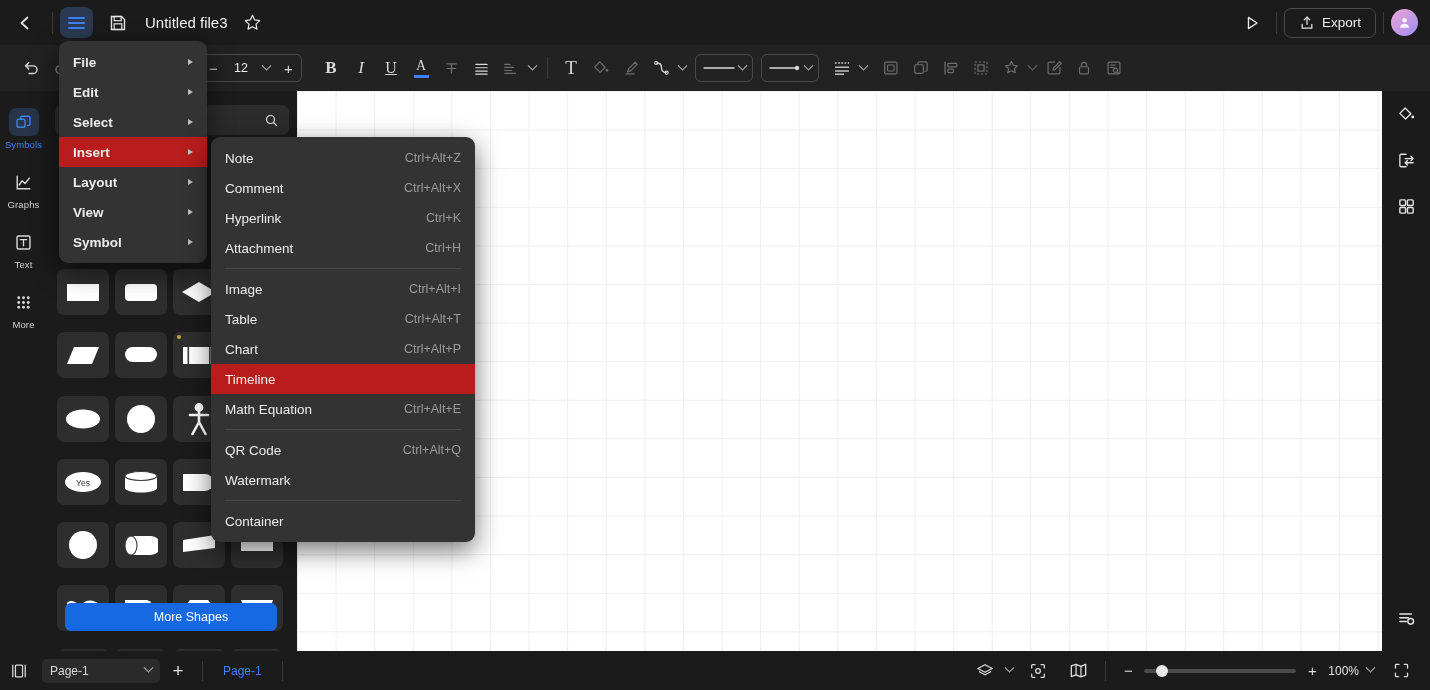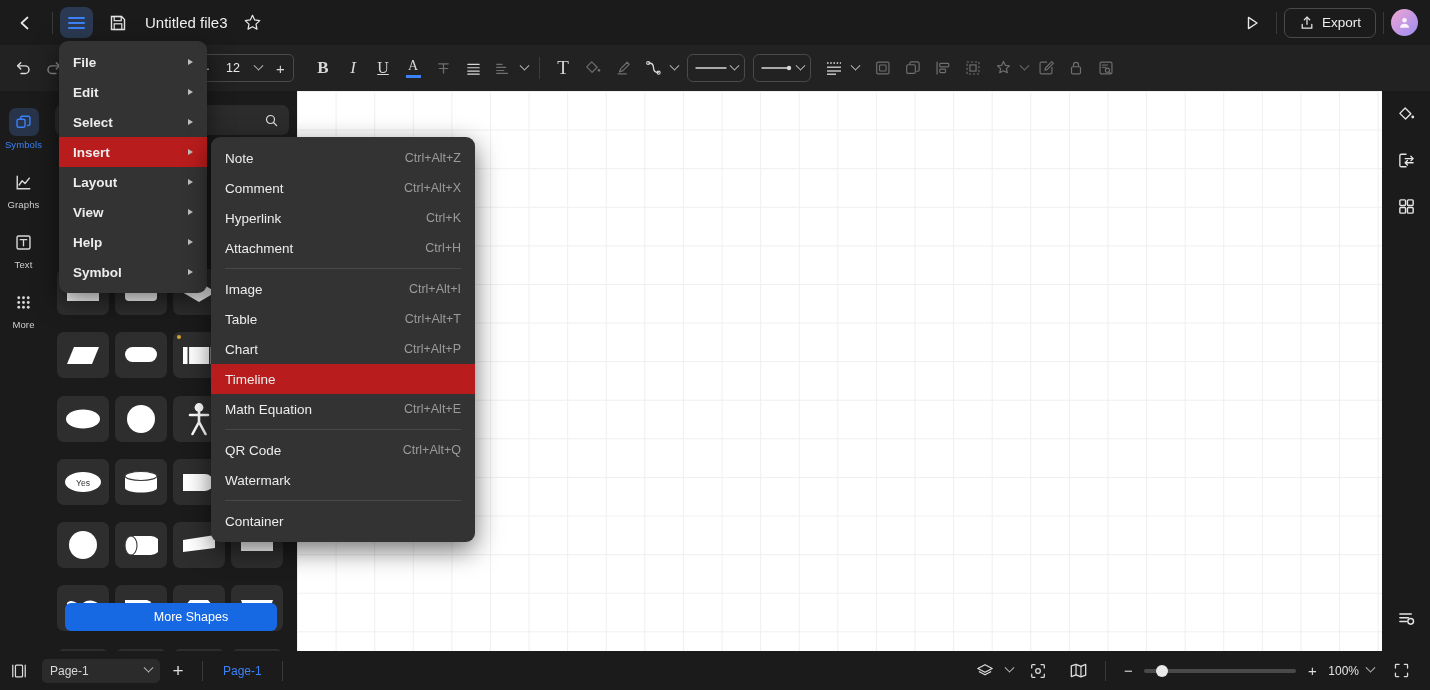--- a/index.html
+++ b/index.html
@@ -22,21 +22,21 @@
   .tb-right{ margin-left:auto; display:flex; align-items:center; padding-right:12px; }
   .tb-play{ width:34px; height:34px; display:flex; align-items:center; justify-content:center;}
   .export-btn{ display:flex; align-items:center; gap:7px; height:30px; padding:0 14px;
      border:1px solid #4a4a4a; border-radius:7px; font-size:13.5px; color:#ededed; }
   .avatar{ width:27px; height:27px; border-radius:50%;
      background:linear-gradient(135deg,#f0a6d0,#9b8cf5); display:flex;
      align-items:center; justify-content:center; }
 
   
   .fmtbar{ position:absolute; left:0; top:45px; width:1430px; height:46px;
-     background:#222222; display:flex; align-items:center; padding-left:8px; }
+     background:#222222; display:flex; align-items:center; padding-left:16px; }
   .ic{ width:30px; height:30px; display:flex; align-items:center; justify-content:center;
        color:#d8d8d8; flex:none; }
   .ic.dim{ color:#6f6f6f; }
   .fmt-sep{ width:1px; height:22px; background:#3c3c3c; margin:0 8px; flex:none;}
   .fontbox{ width:112px; height:28px; border:1px solid #4a4a4a; border-radius:5px;
      display:flex; align-items:center; justify-content:flex-end; padding-right:6px; font-size:12px;
      color:#cfcfcf; flex:none; }
   .sizebox{ display:flex; align-items:center; height:28px; border:1px solid #4a4a4a;
      border-radius:5px; flex:none; margin-left:6px; }
   .sizebox .sb{ width:25px; height:26px; display:flex; align-items:center; justify-content:center;
@@ -726,24 +726,20 @@
     </div>
     <div class="mi">
       <span class="lbl">Layout</span>
       <span class="arr"></span>
     </div>
     <div class="mi">
       <span class="lbl">View</span>
       <span class="arr"></span>
     </div>
     <div class="mi">
-      <span class="lbl">Help</span>
-      <span class="arr"></span>
-    </div>
-    <div class="mi">
       <span class="lbl">Symbol</span>
       <span class="arr"></span>
     </div>
   </div>
 
   <div class="menu menu2">
     <div class="mi">
       <span class="lbl">Note</span>
       <span class="sc">Ctrl+Alt+Z</span>
     </div>

